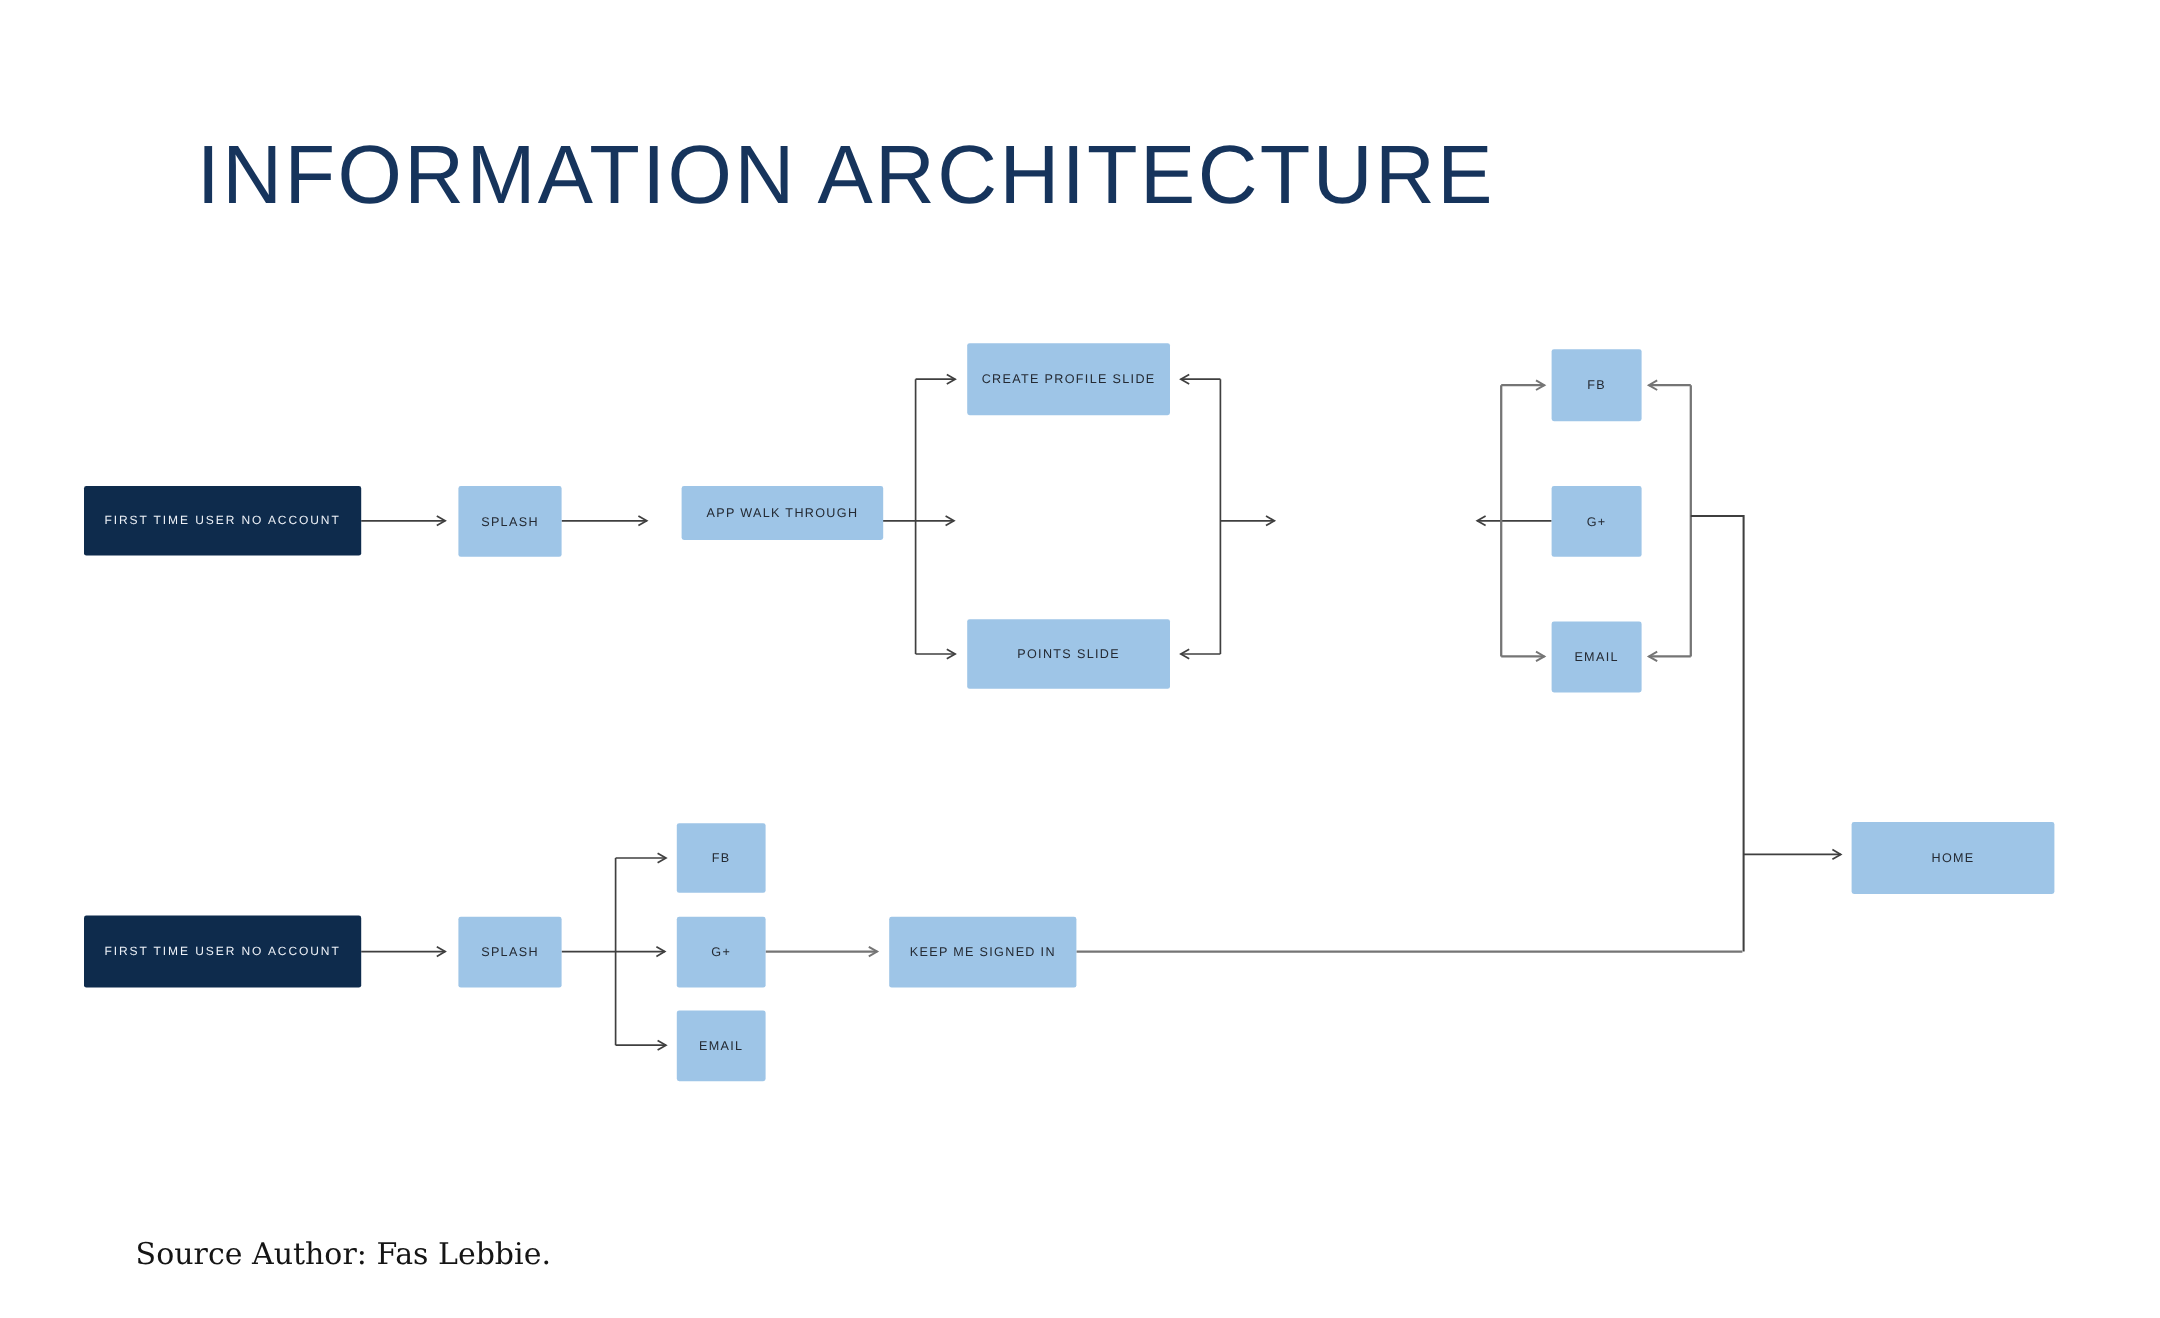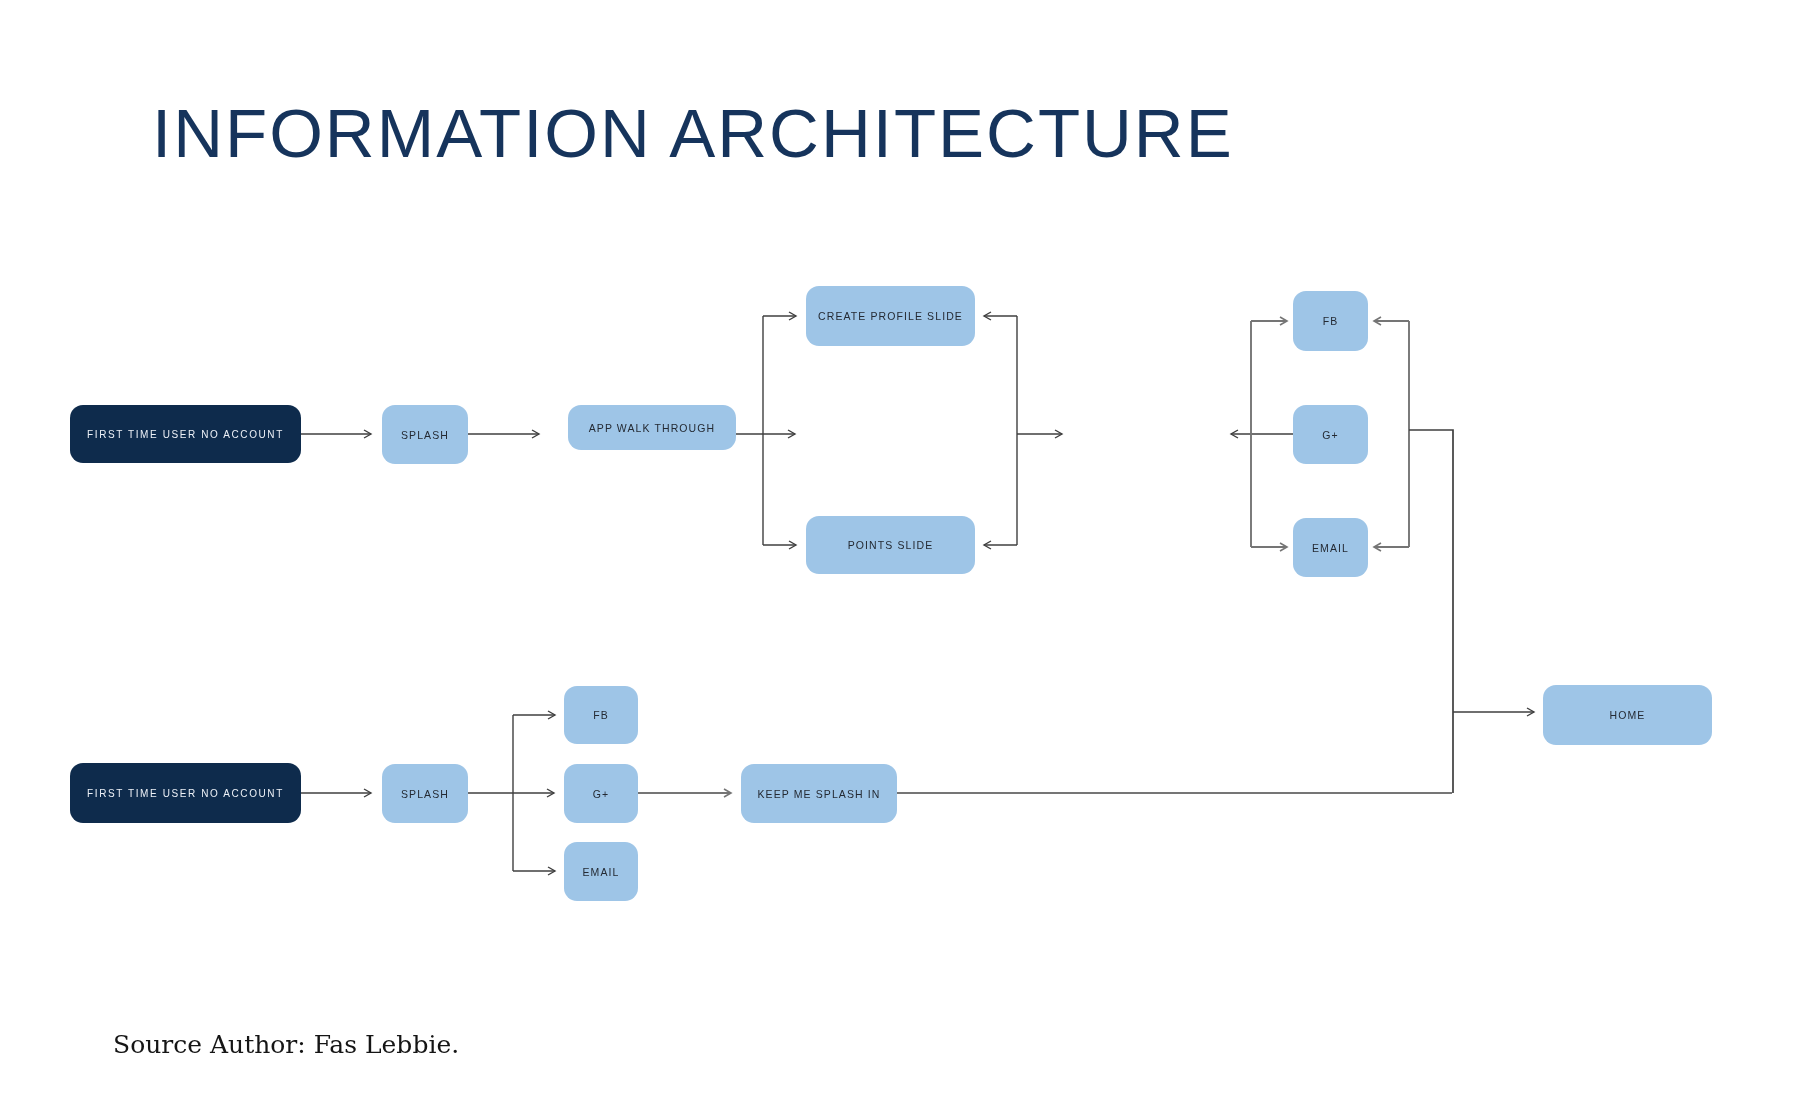--- a/index.html
+++ b/index.html
@@ -14,33 +14,33 @@
     --source-text:#151515;
   }
   html,body{margin:0;padding:0;}
   body{
     width:1800px;height:1098px;
     background:var(--background);
     position:relative;overflow:hidden;
     font-family:"Liberation Sans",sans-serif;
   }
   .page-title{
-    position:absolute;left:152px;top:94px;margin:0;
+    position:absolute;left:152px;top:94px;margin:12px;
     font-family:"Liberation Sans",sans-serif;
     font-size:69px;font-weight:500;letter-spacing:2px;
     color:var(--title-text);white-space:nowrap;
   }
   .canvas{position:absolute;inset:0;}
   svg.wires{position:absolute;left:0;top:0;}
   .ln-d{stroke:var(--line-dark);stroke-width:1.4;fill:none;}
   .ln-dk{stroke:var(--line-dark);stroke-width:1.7;fill:none;}
   .ln-g{stroke:var(--line-gray);stroke-width:1.9;fill:none;}
   .node{
     position:absolute;display:flex;align-items:center;justify-content:center;
-    text-align:center;border-radius:13px;
+    text-align:center;border-radius:2px;
     font-size:10.5px;font-weight:500;letter-spacing:1.1px;
     white-space:nowrap;
   }
   .node.light{background:var(--light-box);color:var(--label-dark);}
   .node.dark{background:var(--navy-box);color:var(--label-light);letter-spacing:1.6px;font-size:10px;}
   .source-credit{
     position:absolute;left:113px;top:1030px;margin:0;
     font-family:"DejaVu Serif","Liberation Serif",serif;
     font-weight:normal;font-size:25px;color:var(--source-text);
     white-space:nowrap;
@@ -158,21 +158,21 @@
   <div class="node light" style="left:564px;top:686px;width:74px;height:58px">
     <span>FB</span>
   </div>
   <div class="node light" style="left:564px;top:764px;width:74px;height:59px">
     <span>G+</span>
   </div>
   <div class="node light" style="left:564px;top:842px;width:74px;height:59px">
     <span>EMAIL</span>
   </div>
   <div class="node light" style="left:741px;top:764px;width:156px;height:59px">
-    <span>KEEP ME SPLASH IN</span>
+    <span>KEEP ME SIGNED IN</span>
   </div>
   <div class="node light" style="left:1543px;top:685px;width:169px;height:60px">
     <span>HOME</span>
   </div>
 
 </div>
 
 <p class="source-credit">Source Author: Fas Lebbie.</p>
 
 </body></html>

